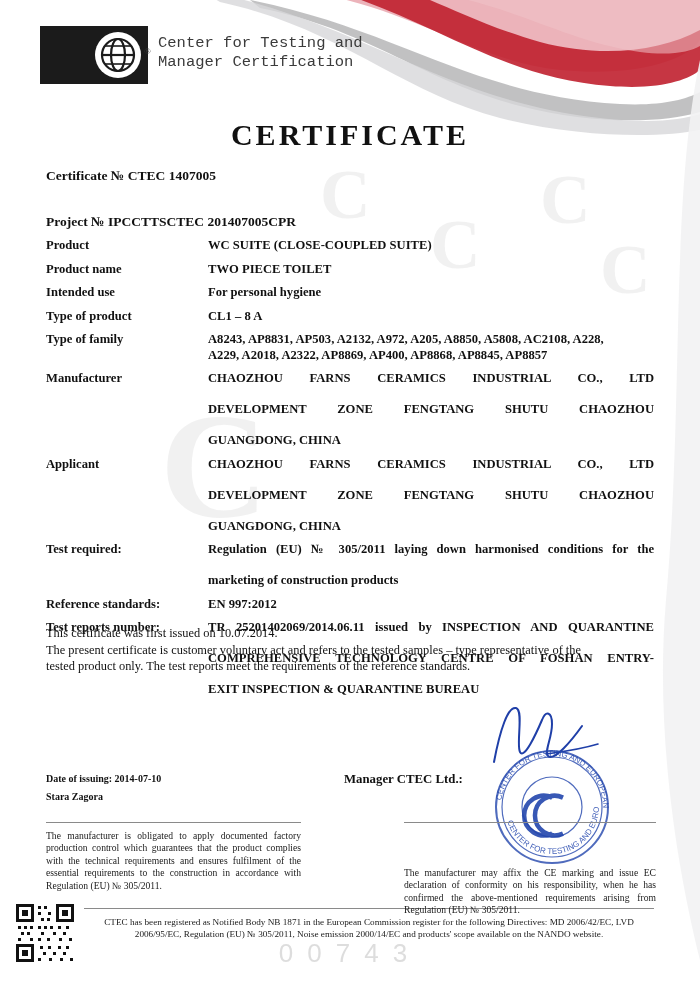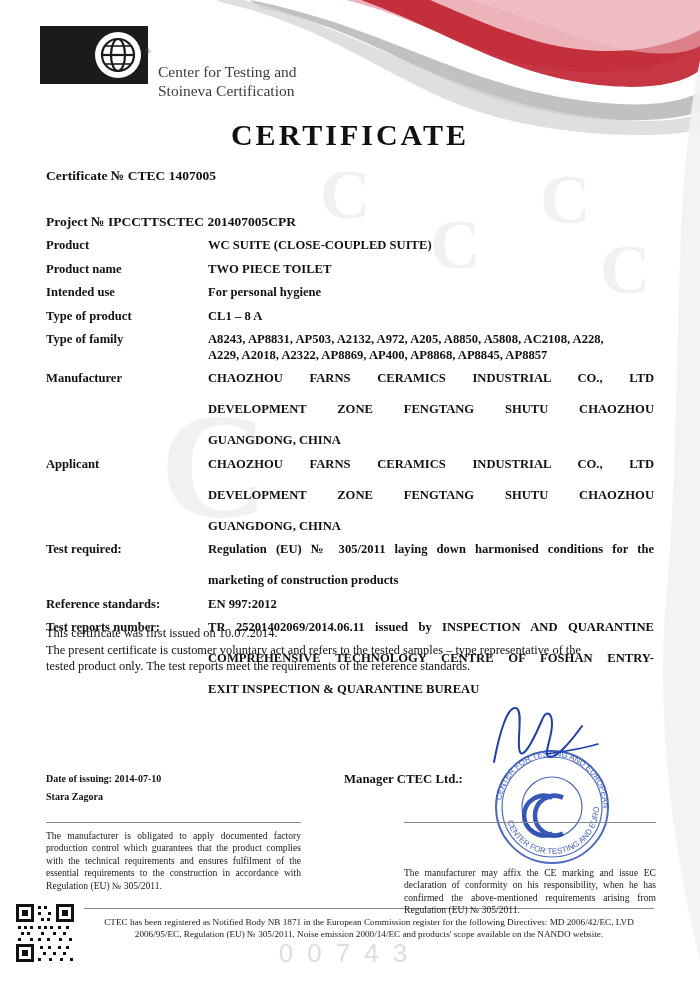--- a/index.html
+++ b/index.html
@@ -45,26 +45,25 @@
   }
   .logo-mark {
     position: absolute;
     left: 0; top: 0;
     width: 108px; height: 58px;
   }
   .logo-text {
     position: absolute;
     left: 118px;
     top: 8px;
-    font-family: Liberation Serif, serif;
+    font-family: Liberation Mono, monospace;
     font-size: 15.5px;
     line-height: 19px;
     color: #3b3b3b;
     font-weight: 400;
-    margin-top: 28px;
   }
   .reg-mark {
     position: absolute;
     left: 104px;
     top: 20px;
     font-size: 9px;
     color: #3b3b3b;
   }
 
   
@@ -284,21 +283,21 @@
         <circle cx="78" cy="29" r="16" fill="none" stroke="#1b1b1b" stroke-width="2.2"></circle>
         <ellipse cx="78" cy="29" rx="7" ry="16" fill="none" stroke="#1b1b1b" stroke-width="2.2"></ellipse>
         <line x1="62" y1="29" x2="94" y2="29" stroke="#1b1b1b" stroke-width="2.2"></line>
         <line x1="65" y1="20" x2="91" y2="20" stroke="#1b1b1b" stroke-width="1.6"></line>
         <line x1="65" y1="38" x2="91" y2="38" stroke="#1b1b1b" stroke-width="1.6"></line>
       </svg>
     </div>
     <span class="reg-mark">®</span>
     <div class="logo-text">
       <div>Center for Testing and</div>
-      <div>Stoineva Certification</div>
+      <div>Manager Certification</div>
     </div>
   </div>
 
   <div class="cert-title">CERTIFICATE</div>
 
   <div class="hdr-line" id="hdr-cert">Certificate № CTEC 1407005</div>
   <div class="hdr-line" id="hdr-proj">Project № IPCCTTSCTEC 201407005CPR</div>
 
   <table class="fields">
     <tbody id="fields-body">

